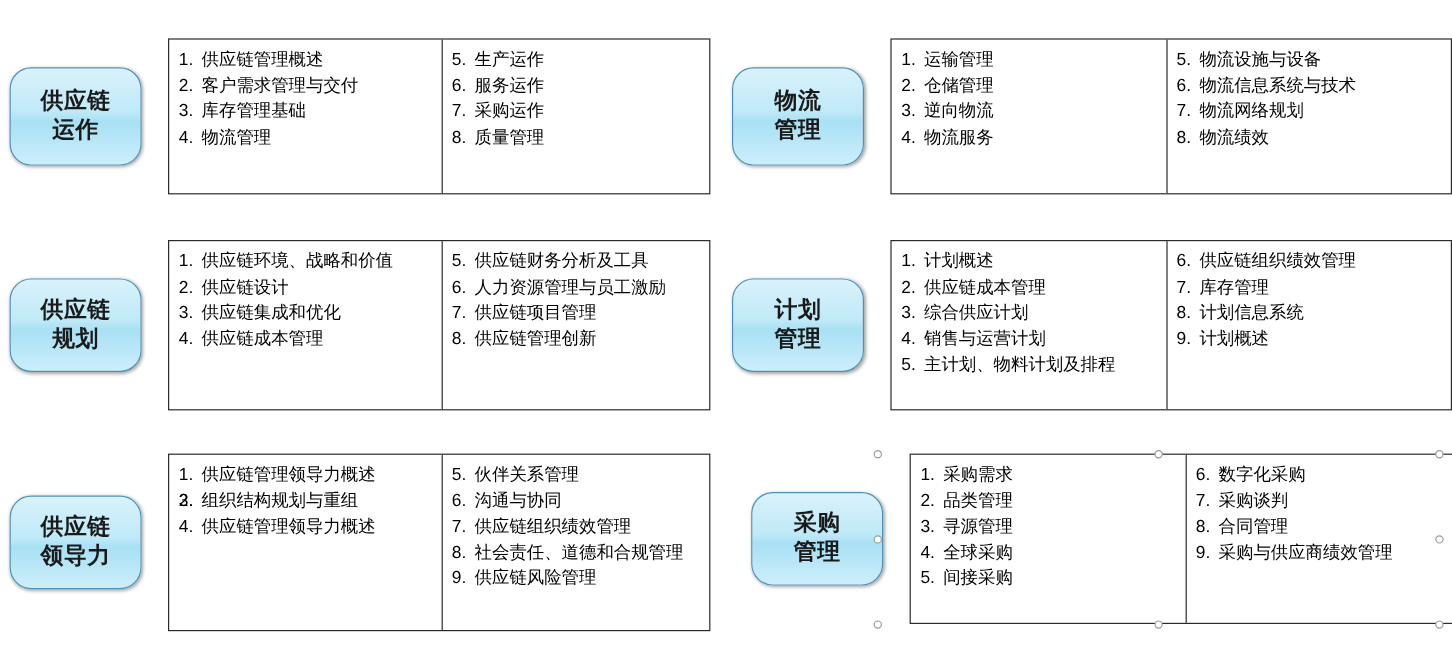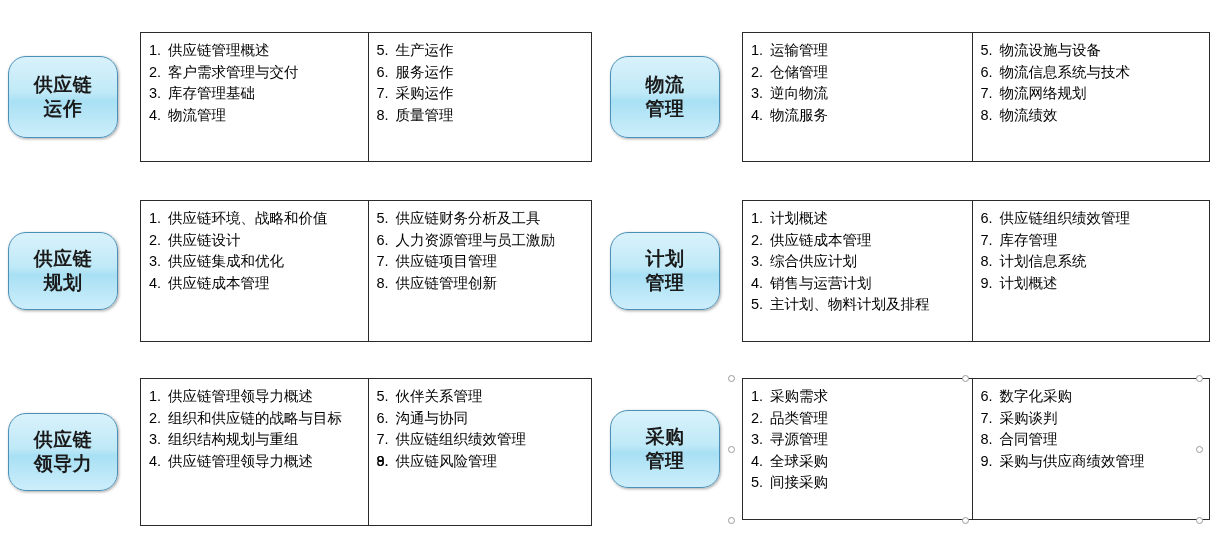--- a/index.html
+++ b/index.html
@@ -212,39 +212,39 @@
     <div class="pill" style="min-height:78px;">
       <div>
         <span>供应链</span>
         <span>领导力</span>
       </div>
     </div>
     <div class="listbox" style="width:452px; height:148px;">
       <div class="col left" style="width:228px;">
         <ol class="items">
           <li><span class="num">1.</span><span>供应链管理领导力概述</span></li>
-          <li><span class="num">2.</span><span>组织和供应链的战略与目标</span></li>
+          <li><span class="num">2.</span></li>
           <li><span class="num">3.</span><span>组织结构规划与重组</span></li>
           <li><span class="num">4.</span><span>供应链管理领导力概述</span></li>
         </ol>
       </div>
       <div class="col right" style="width:223px;">
         <ol class="items">
           <li><span class="num">5.</span><span>伙伴关系管理</span></li>
           <li><span class="num">6.</span><span>沟通与协同</span></li>
           <li><span class="num">7.</span><span>供应链组织绩效管理</span></li>
-          <li><span class="num">8.</span></li>
+          <li><span class="num">8.</span><span>社会责任、道德和合规管理</span></li>
           <li><span class="num">9.</span><span>供应链风险管理</span></li>
         </ol>
       </div>
     </div>
   </div>
 
   <div class="group" style="left:610px; top:378px;">
-    <div class="pill" style="min-height:78px;">
+    <div class="pill" style="min-height:78px;margin-left:16px;">
       <div>
         <span>采购</span>
         <span>管理</span>
       </div>
     </div>
     <div class="listbox" style="width:468px; height:142px; border-color:#2b2b2b;">
       <div class="col left" style="width:230px;">
         <ol class="items">
           <li><span class="num">1.</span><span>采购需求</span></li>
           <li><span class="num">2.</span><span>品类管理</span></li>

